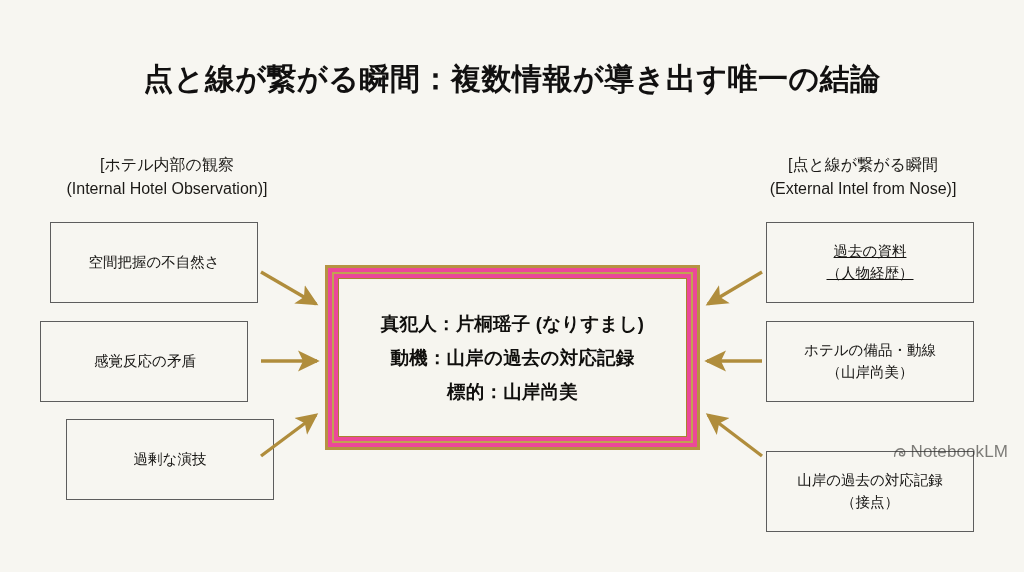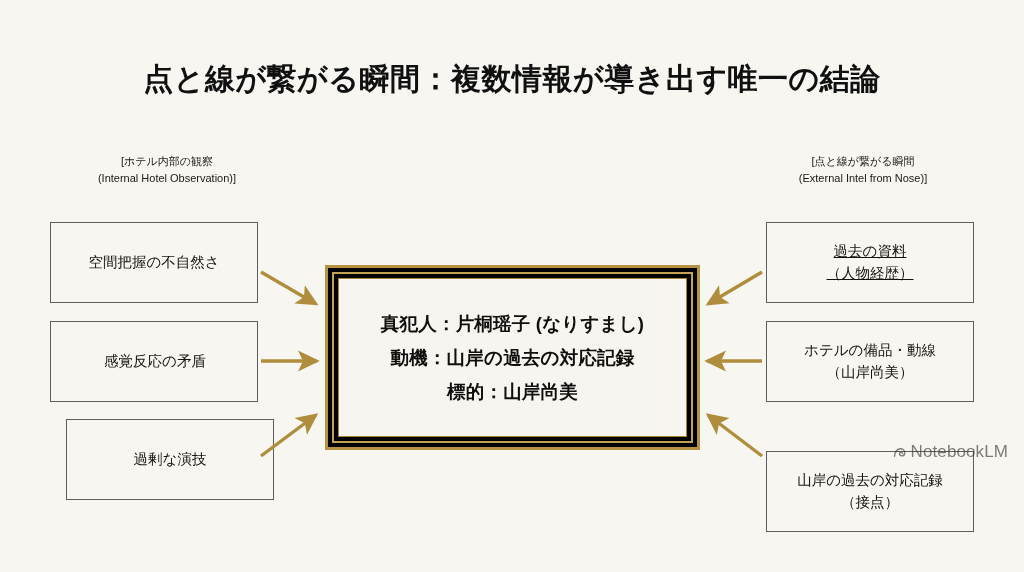--- a/index.html
+++ b/index.html
@@ -34,21 +34,21 @@
     font-size: 30px;
     font-weight: bold;
     letter-spacing: 0.5px;
     color: #111010;
     line-height: 1.25;
   }
 
   
   .col-header {
     position: absolute;
-    font-size: 11px;
+    font-size: 16px;
     line-height: 1.5;
     color: #1b1916;
     text-align: center;
     white-space: pre-line;
   }
   #header-left  { left: 22px;  top: 153px; width: 290px; }
   #header-right { left: 718px; top: 153px; width: 290px; }
 
   
   .srcbox {
@@ -62,35 +62,35 @@
     align-items: center;
     justify-content: center;
     text-align: center;
     font-size: 14.5px;
     line-height: 1.5;
     color: #141311;
     white-space: pre-line;
     padding: 2px 6px;
   }
   #box-l1 { left: 50px;  top: 222px; font-family: Liberation Serif, serif; }
-  #box-l2 { left: 50px;  top: 321px; padding-left: 8px; }
+  #box-l2 { left: 40px;  top: 321px; padding-left: 8px; }
   #box-l3 { left: 50px;  top: 419px; margin-left: 16px; }
   #box-r1 { left: 766px; top: 222px; text-decoration: underline; }
   #box-r2 { left: 766px; top: 321px; }
   #box-r3 { left: 766px; top: 419px; margin-top: 32px; }
 
   
   #center-box {
     position: absolute;
     left: 325px;
     top: 265px;
     width: 375px;
     height: 185px;
     box-sizing: border-box;
-    background: #000000;
+    background: #ec4899;
     border: 3px solid #b69343;
     padding: 4px;
   }
   #center-inner-frame {
     box-sizing: border-box;
     width: 100%;
     height: 100%;
     border: 2px solid #c2a253;
     padding: 4px;
   }

